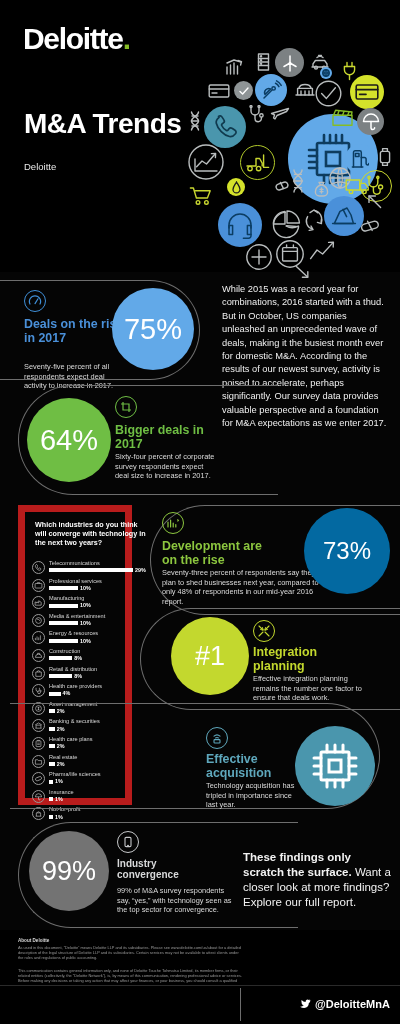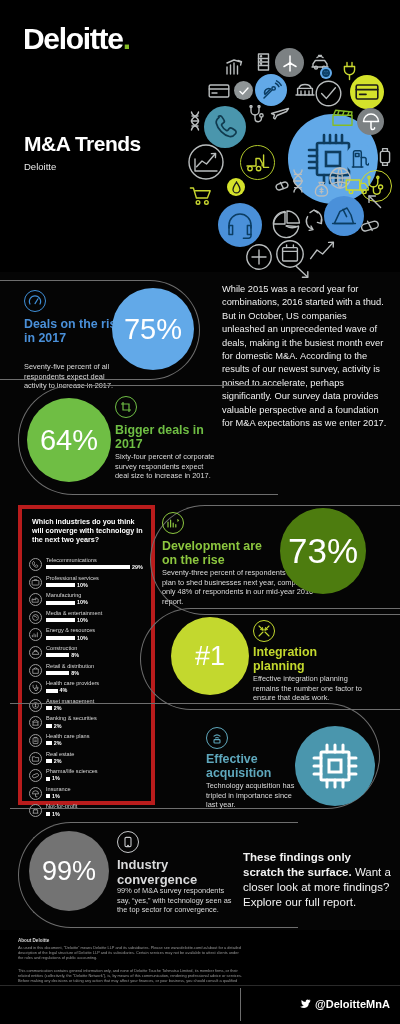--- a/index.html
+++ b/index.html
@@ -8,21 +8,21 @@
     width:400px; height:1024px; position:relative; overflow:hidden;
     font-family:"Liberation Sans", sans-serif; color:#fff;
     background:#050505;
   }
   .page { position:absolute; inset:0; }
 
   
   .hero { position:absolute; left:0; top:0; width:400px; height:272px; background:#000; }
   .logo { position:absolute; left:23px; top:22px; font-size:30px; font-weight:bold; letter-spacing:-1.3px; }
   .logo .dot { color:#86BC25; }
-  .hero-title { position:absolute; left:24px; top:132px; font-size:21px; font-weight:bold; letter-spacing:-0.5px; }
+  .hero-title { position:absolute; left:24px; top:108px; font-size:28px; font-weight:bold; letter-spacing:-0.5px; }
   .hero-sub { position:absolute; left:24px; top:143px; font-size:13px; font-weight:bold; color:#86BC25; }
   .hero-over { position:absolute; left:24px; top:161px; font-size:9.5px; color:#e8e8e8; }
   .hero-q { position:absolute; left:24px; top:202px; font-size:11px; font-weight:bold; line-height:14px; width:130px; }
 
   
   .cluster { position:absolute; left:182px; top:48px; width:212px; height:212px; }
   .cluster .ci { position:absolute; display:flex; align-items:center; justify-content:center; border-radius:50%; }
   .cluster .ci svg { display:block; }
   .ln { fill:none; stroke:#B9BDBE; stroke-width:1.4; stroke-linecap:round; stroke-linejoin:round; }
   .lnw { fill:none; stroke:#fff; stroke-width:1.5; stroke-linecap:round; stroke-linejoin:round; }
@@ -34,21 +34,21 @@
   
   .rail { position:absolute; border:1px solid #6e6e6e; }
   .intro { position:absolute; left:222px; top:283px; width:166px; font-size:9.3px; line-height:13.4px; color:#f0f0f0; }
 
   .bubble { position:absolute; border-radius:50%; display:flex; align-items:center; justify-content:center; font-weight:300; color:#fff; }
 
   .blk-h { font-weight:bold; line-height:1.12; }
   .blk-p { font-size:7.4px; line-height:9.6px; color:#dcdcdc; }
 
   
-  .ibox { position:absolute; left:18px; top:505px; width:137px; height:300px; border:4px solid #b91c1c; }
+  .ibox { position:absolute; left:18px; top:505px; width:114px; height:300px; border:7px solid #b91c1c; }
   .ibox-q { position:absolute; left:10px; top:8px; width:115px; font-size:7.2px; font-weight:bold; line-height:9.2px; }
   .ilist { position:absolute; left:7px; top:48px; width:125px; }
   .irow { position:relative; height:17.6px; }
   .irow .ic { position:absolute; left:0; top:1px; width:13px; height:13px; border:1px solid #9a9a9a; border-radius:50%; display:flex; align-items:center; justify-content:center; }
   .irow .nm { position:absolute; left:17px; top:0px; font-size:5.6px; color:#d9d9d9; white-space:nowrap; }
   .irow .br { position:absolute; left:17px; top:8.4px; height:4px; background:#fff; }
   .irow .vl { position:absolute; top:7.2px; font-size:5.4px; font-weight:bold; color:#fff; }
 
   .closing { position:absolute; left:243px; top:850px; width:148px; font-size:11.5px; line-height:15px; color:#f2f2f2; }
   .closing b { font-weight:bold; }
@@ -569,21 +569,21 @@
   <div class="rail" style="left:150px;top:505px;width:300px;height:110px;border-radius:55px 0 0 55px;border-right:none;"></div>
   <div>
     <div style="position:absolute;left:162px;top:512px;width:22px;height:22px;border:1.4px solid #8CC63F;border-radius:50%;display:flex;align-items:center;justify-content:center;">
       <svg width="14" height="14" viewBox="0 0 14 14">
           <path d="M2 11V6M4.6 11V4M7.2 11V7M9.8 11V8.6" fill="none" stroke="#8CC63F" stroke-width="1.2" stroke-linecap="round"></path>
           <path d="M11.4 3.4 L12.4 4.4 L11.4 5.4" fill="none" stroke="#8CC63F" stroke-width="1.1"></path>
         </svg>
     </div>
     <div class="blk-h" style="position:absolute;left:162px;top:540px;width:110px;font-size:12.4px;color:#8CC63F;">Development are on the rise</div>
     <div class="blk-p" style="position:absolute;left:162px;top:568px;width:160px;">Seventy-three percent of respondents say they plan to shed businesses next year, compared to only 48% of respondents in our mid-year 2016 report.</div>
-    <div class="bubble" style="left:280px;top:508px;width:86px;height:86px;background:#4d7c0f;font-size:35px;">73%</div>
+    <div class="bubble" style="left:304px;top:508px;width:86px;height:86px;background:#0369a1;font-size:24px;">73%</div>
   </div>
 
   <div class="rail" style="left:140px;top:608px;width:300px;height:102px;border-radius:52px 0 0 52px;border-right:none;"></div>
   <div>
     <div class="bubble" style="left:171px;top:617px;width:78px;height:78px;background:#C3D82E;font-size:27px;">#1</div>
     <div style="position:absolute;left:253px;top:620px;width:22px;height:22px;border:1.4px solid #C3D82E;border-radius:50%;display:flex;align-items:center;justify-content:center;">
       <svg width="14" height="14" viewBox="0 0 14 14">
           <path d="M2 2 L6 6M12 2 L8 6M2 12 L6 8M12 12 L8 8" fill="none" stroke="#C3D82E" stroke-width="1.1" stroke-linecap="round"></path>
           <path d="M5.4 3.2 L6.2 6.2 L3.2 5.4M8.6 3.2 L7.8 6.2 L10.8 5.4" fill="none" stroke="#C3D82E" stroke-width="1"></path>
         </svg>
@@ -618,21 +618,21 @@
 
   <div class="rail" style="left:18px;top:822px;width:280px;height:106px;border-radius:53px 0 0 53px;border-right:none;"></div>
   <div>
     <div class="bubble" style="left:29px;top:831px;width:80px;height:80px;background:#737373;font-size:27px;">99%</div>
     <div style="position:absolute;left:117px;top:831px;width:22px;height:22px;border:1.4px solid #c6c8ca;border-radius:50%;display:flex;align-items:center;justify-content:center;">
       <svg width="14" height="14" viewBox="0 0 14 14">
           <rect x="4" y="2.4" width="6" height="9.2" rx="1.2" fill="none" stroke="#c6c8ca" stroke-width="1.1"></rect>
           <path d="M6 10.4h2" stroke="#c6c8ca" stroke-width="1"></path>
         </svg>
     </div>
-    <div class="blk-h" style="position:absolute;left:117px;top:858px;width:95px;font-size:13px;color:#d9dadb;">Industry convergence</div>
+    <div class="blk-h" style="position:absolute;left:117px;top:858px;width:95px;font-size:10px;color:#d9dadb;">Industry convergence</div>
     <div class="blk-p" style="position:absolute;left:117px;top:886px;width:115px;">99% of M&amp;A survey respondents say, “yes,” with technology seen as the top sector for convergence.</div>
   </div>
 
   <div class="closing">
     <b>These findings only scratch the surface.</b>
     <span>Want a closer look at more findings? Explore our full report.</span>
   </div>
 
   <div class="footer">
     <div class="ft ft-h" style="top:8px;">About Deloitte</div>

